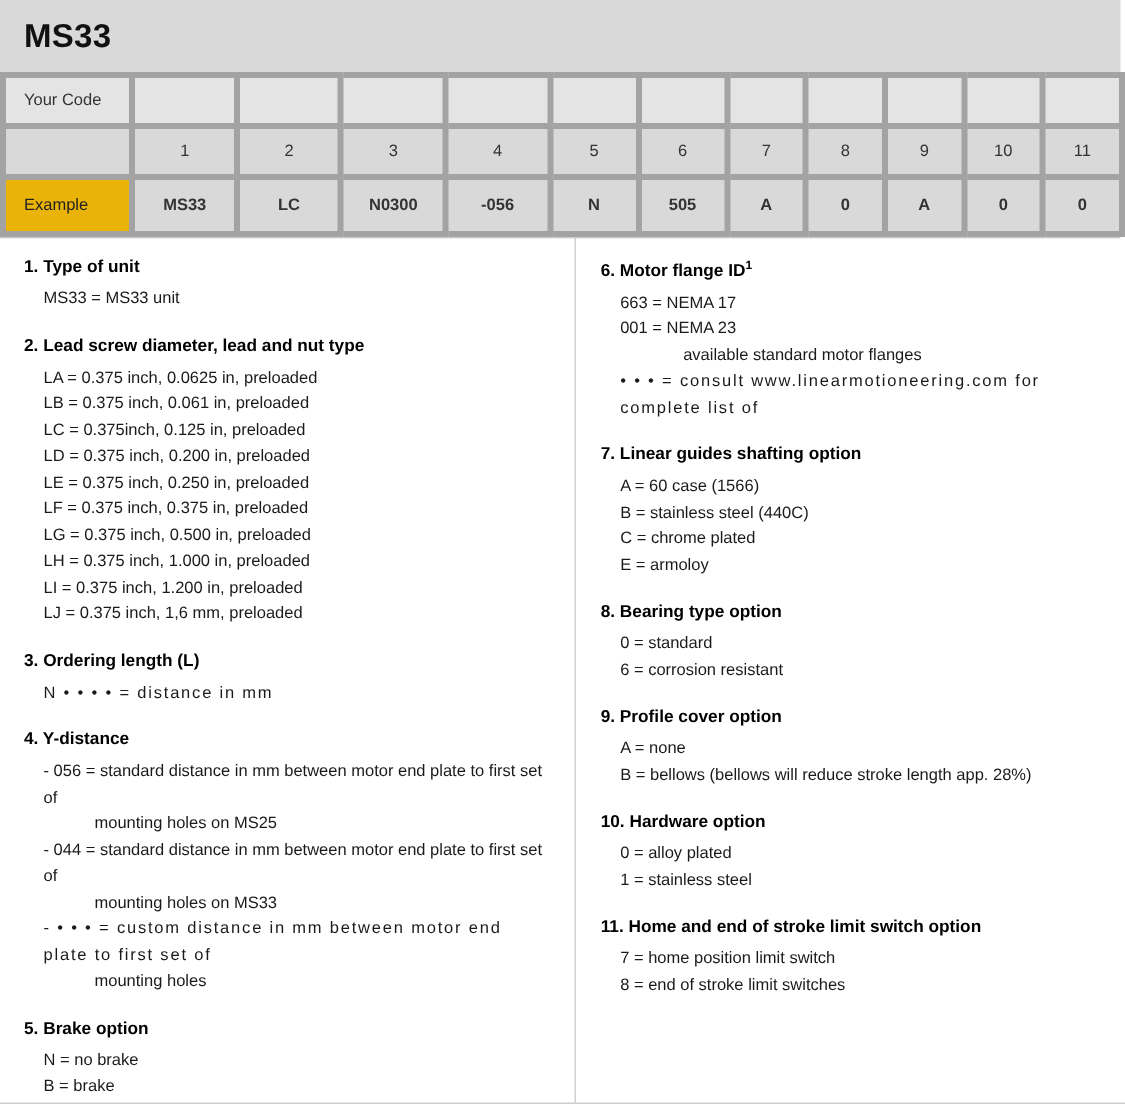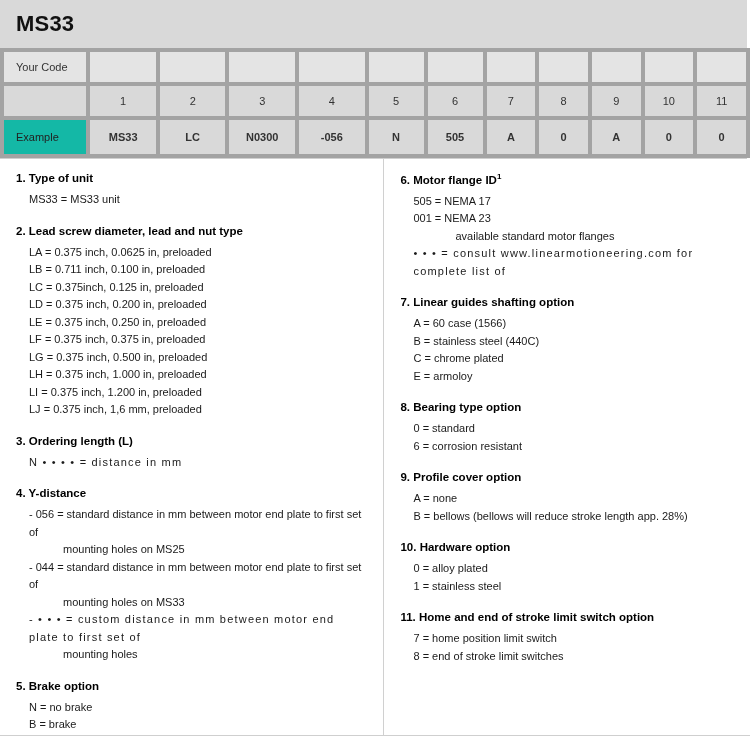--- a/index.html
+++ b/index.html
@@ -57,21 +57,21 @@
   .row-example td { background: #d9d9d9; height: 34px; }
 
   .label-cell {
     text-align: left !important;
     padding-left: 12px !important;
     font-size: 11px;
     color: #222222;
   }
   .row-numbers .label-cell { background: #d9d9d9; }
   .row-example .label-cell {
-    background: #14b8a6;
+    background: #eab308;
     color: #222222;
   }
   .row-yourcode .label-cell { background: #e4e4e4; }
 
   .example-val {
     font-size: 15px;
     font-weight: bold;
     color: #b0b0b0;
   }
 
@@ -216,21 +216,21 @@
     <div class="col col-left">
 
       <div class="sec">
         <div class="sec-head">1. Type of unit</div>
         <div class="line">MS33 = MS33 unit</div>
       </div>
 
       <div class="sec">
         <div class="sec-head">2. Lead screw diameter, lead and nut type</div>
         <div class="line">LA = 0.375 inch, 0.0625 in, preloaded</div>
-        <div class="line">LB = 0.711 inch, 0.100 in, preloaded</div>
+        <div class="line">LB = 0.375 inch, 0.061 in, preloaded</div>
         <div class="line">LC = 0.375inch, 0.125 in, preloaded</div>
         <div class="line">LD = 0.375 inch, 0.200 in, preloaded</div>
         <div class="line">LE = 0.375 inch, 0.250 in, preloaded</div>
         <div class="line">LF = 0.375 inch, 0.375 in, preloaded</div>
         <div class="line">LG = 0.375 inch, 0.500 in, preloaded</div>
         <div class="line">LH = 0.375 inch, 1.000 in, preloaded</div>
         <div class="line">LI = 0.375 inch,  1.200 in, preloaded</div>
         <div class="line">LJ = 0.375 inch, 1,6 mm, preloaded</div>
       </div>
 
@@ -254,21 +254,21 @@
         <div class="line">N = no brake</div>
         <div class="line">B = brake</div>
       </div>
 
     </div>
 
     <div class="col col-right">
 
       <div class="sec">
         <div class="sec-head"><span>6. Motor flange ID</span><sup>1</sup></div>
-        <div class="line">505 = NEMA 17</div>
+        <div class="line">663 = NEMA 17</div>
         <div class="line">001 = NEMA 23</div>
         <div class="line cont-r">available standard motor flanges</div>
         <div class="line dots">• • • = consult www.linearmotioneering.com for complete list of</div>
       </div>
 
       <div class="sec">
         <div class="sec-head">7. Linear guides shafting option</div>
         <div class="line">A = 60 case (1566)</div>
         <div class="line">B = stainless steel (440C)</div>
         <div class="line">C = chrome plated</div>

